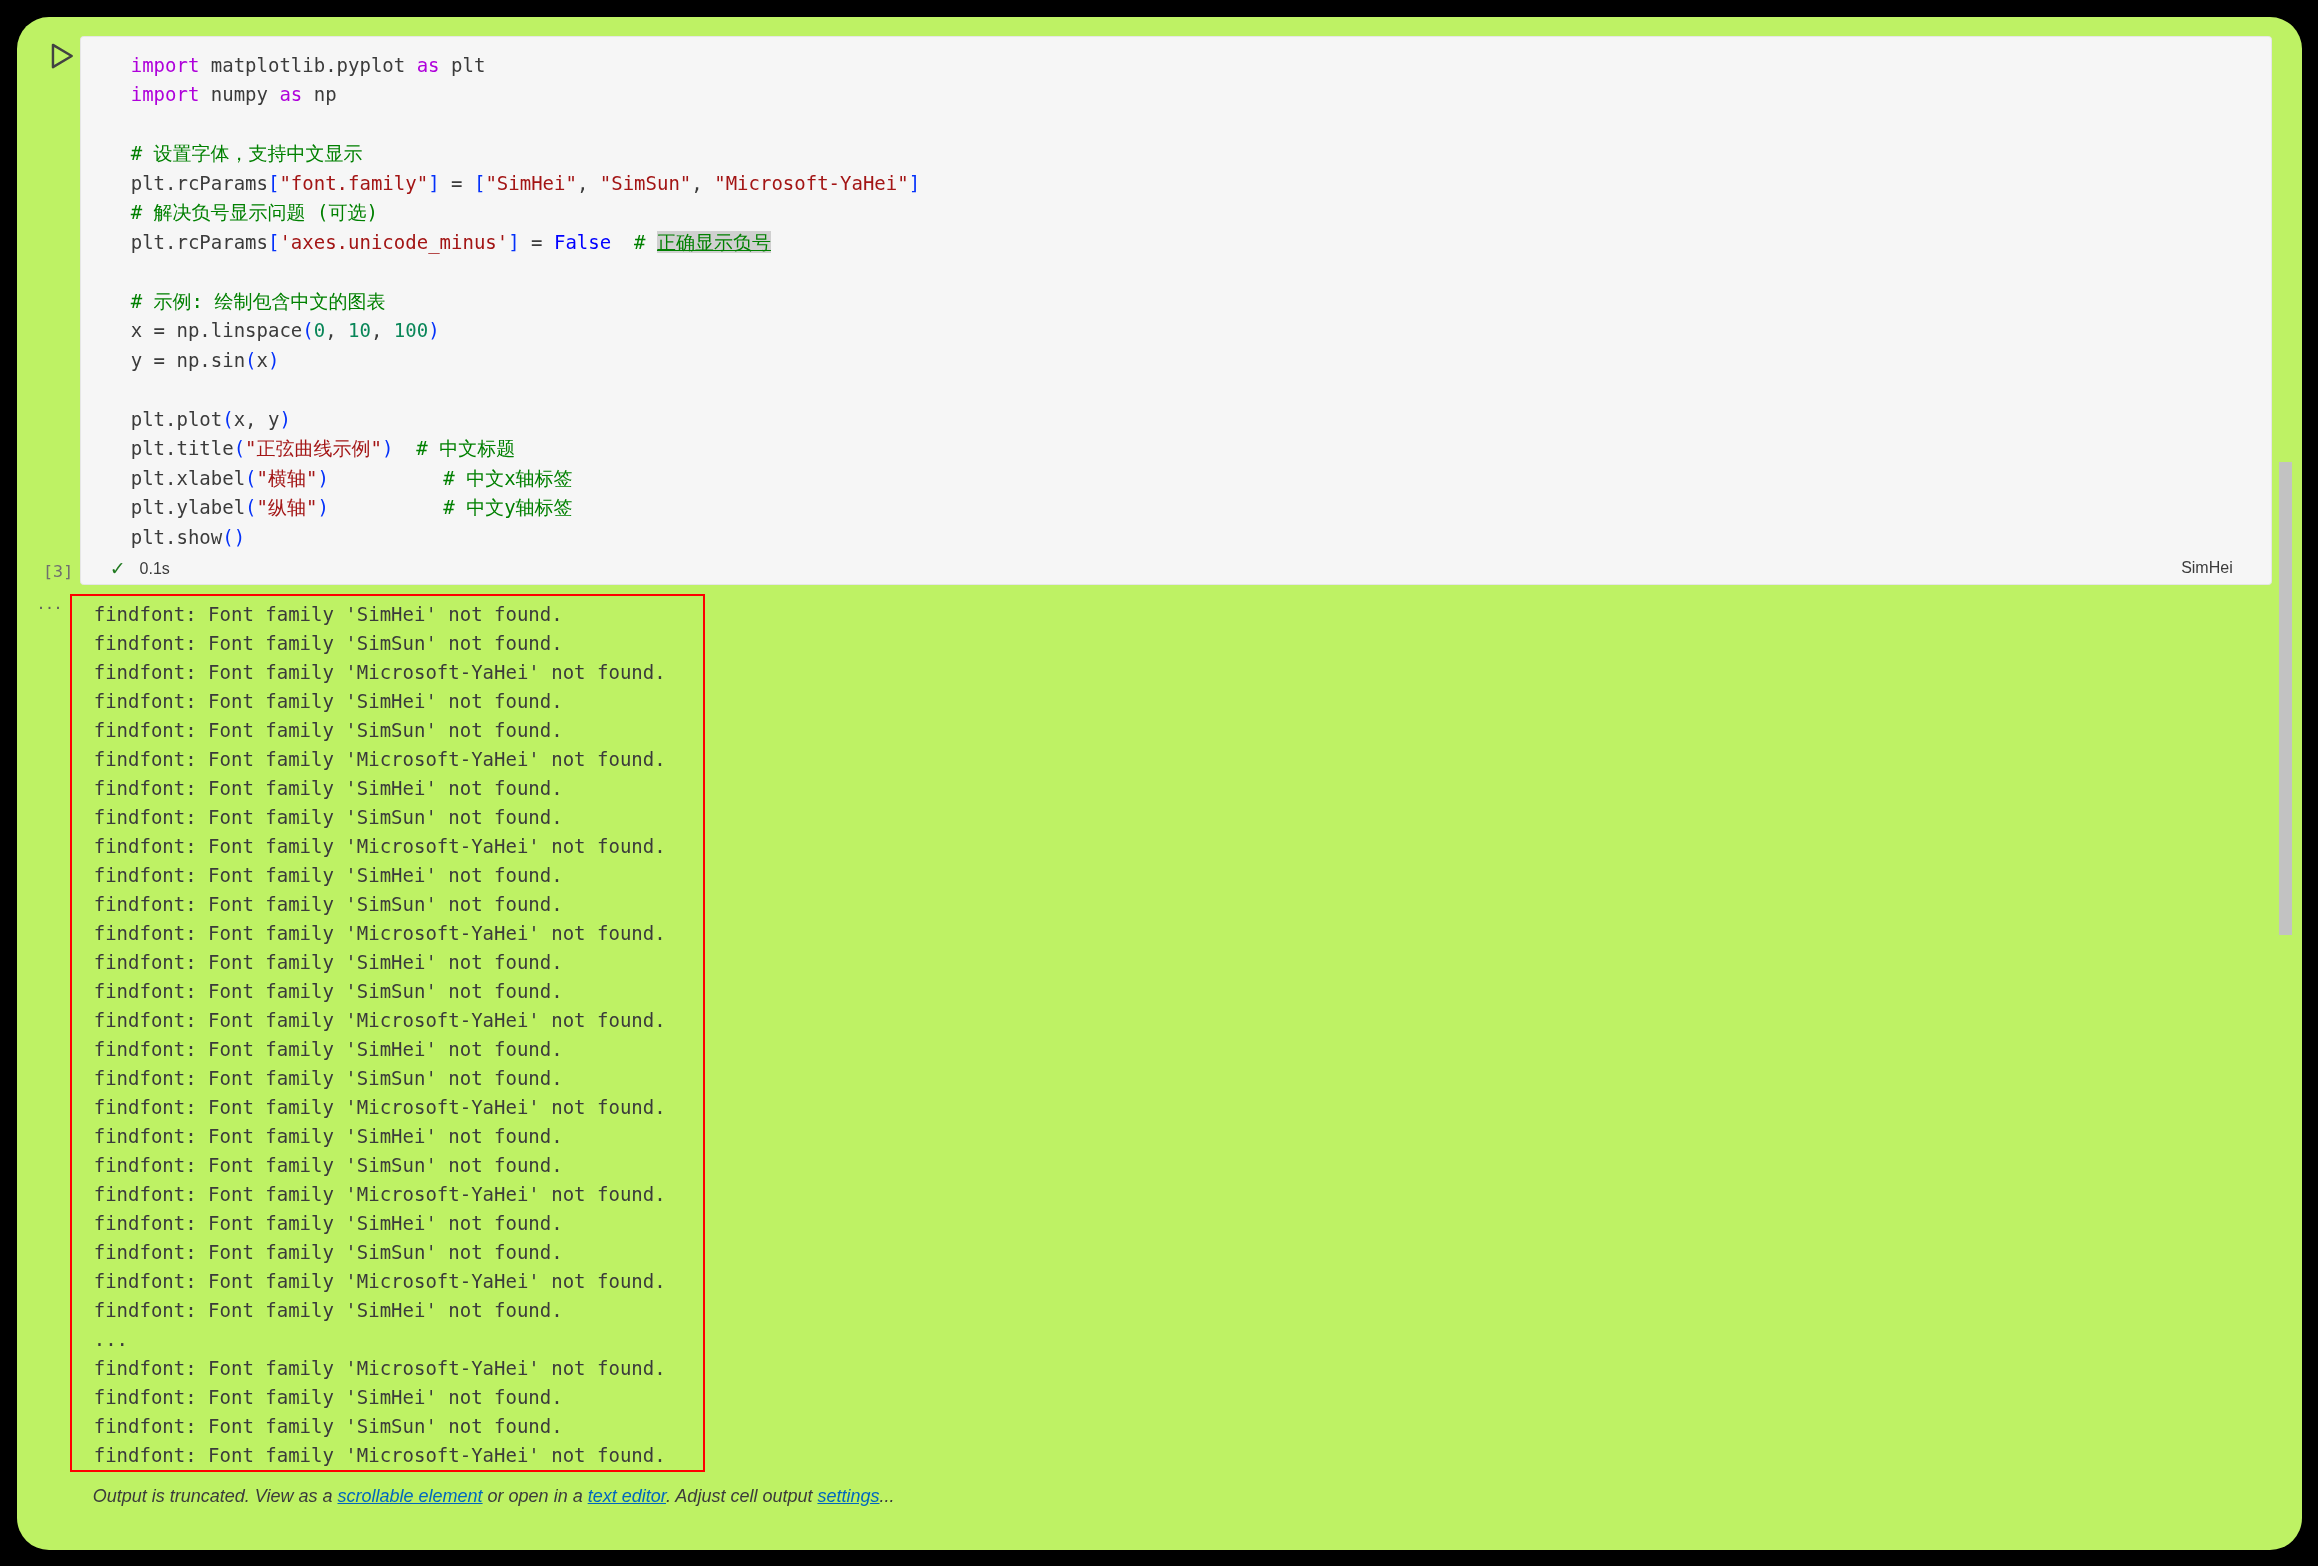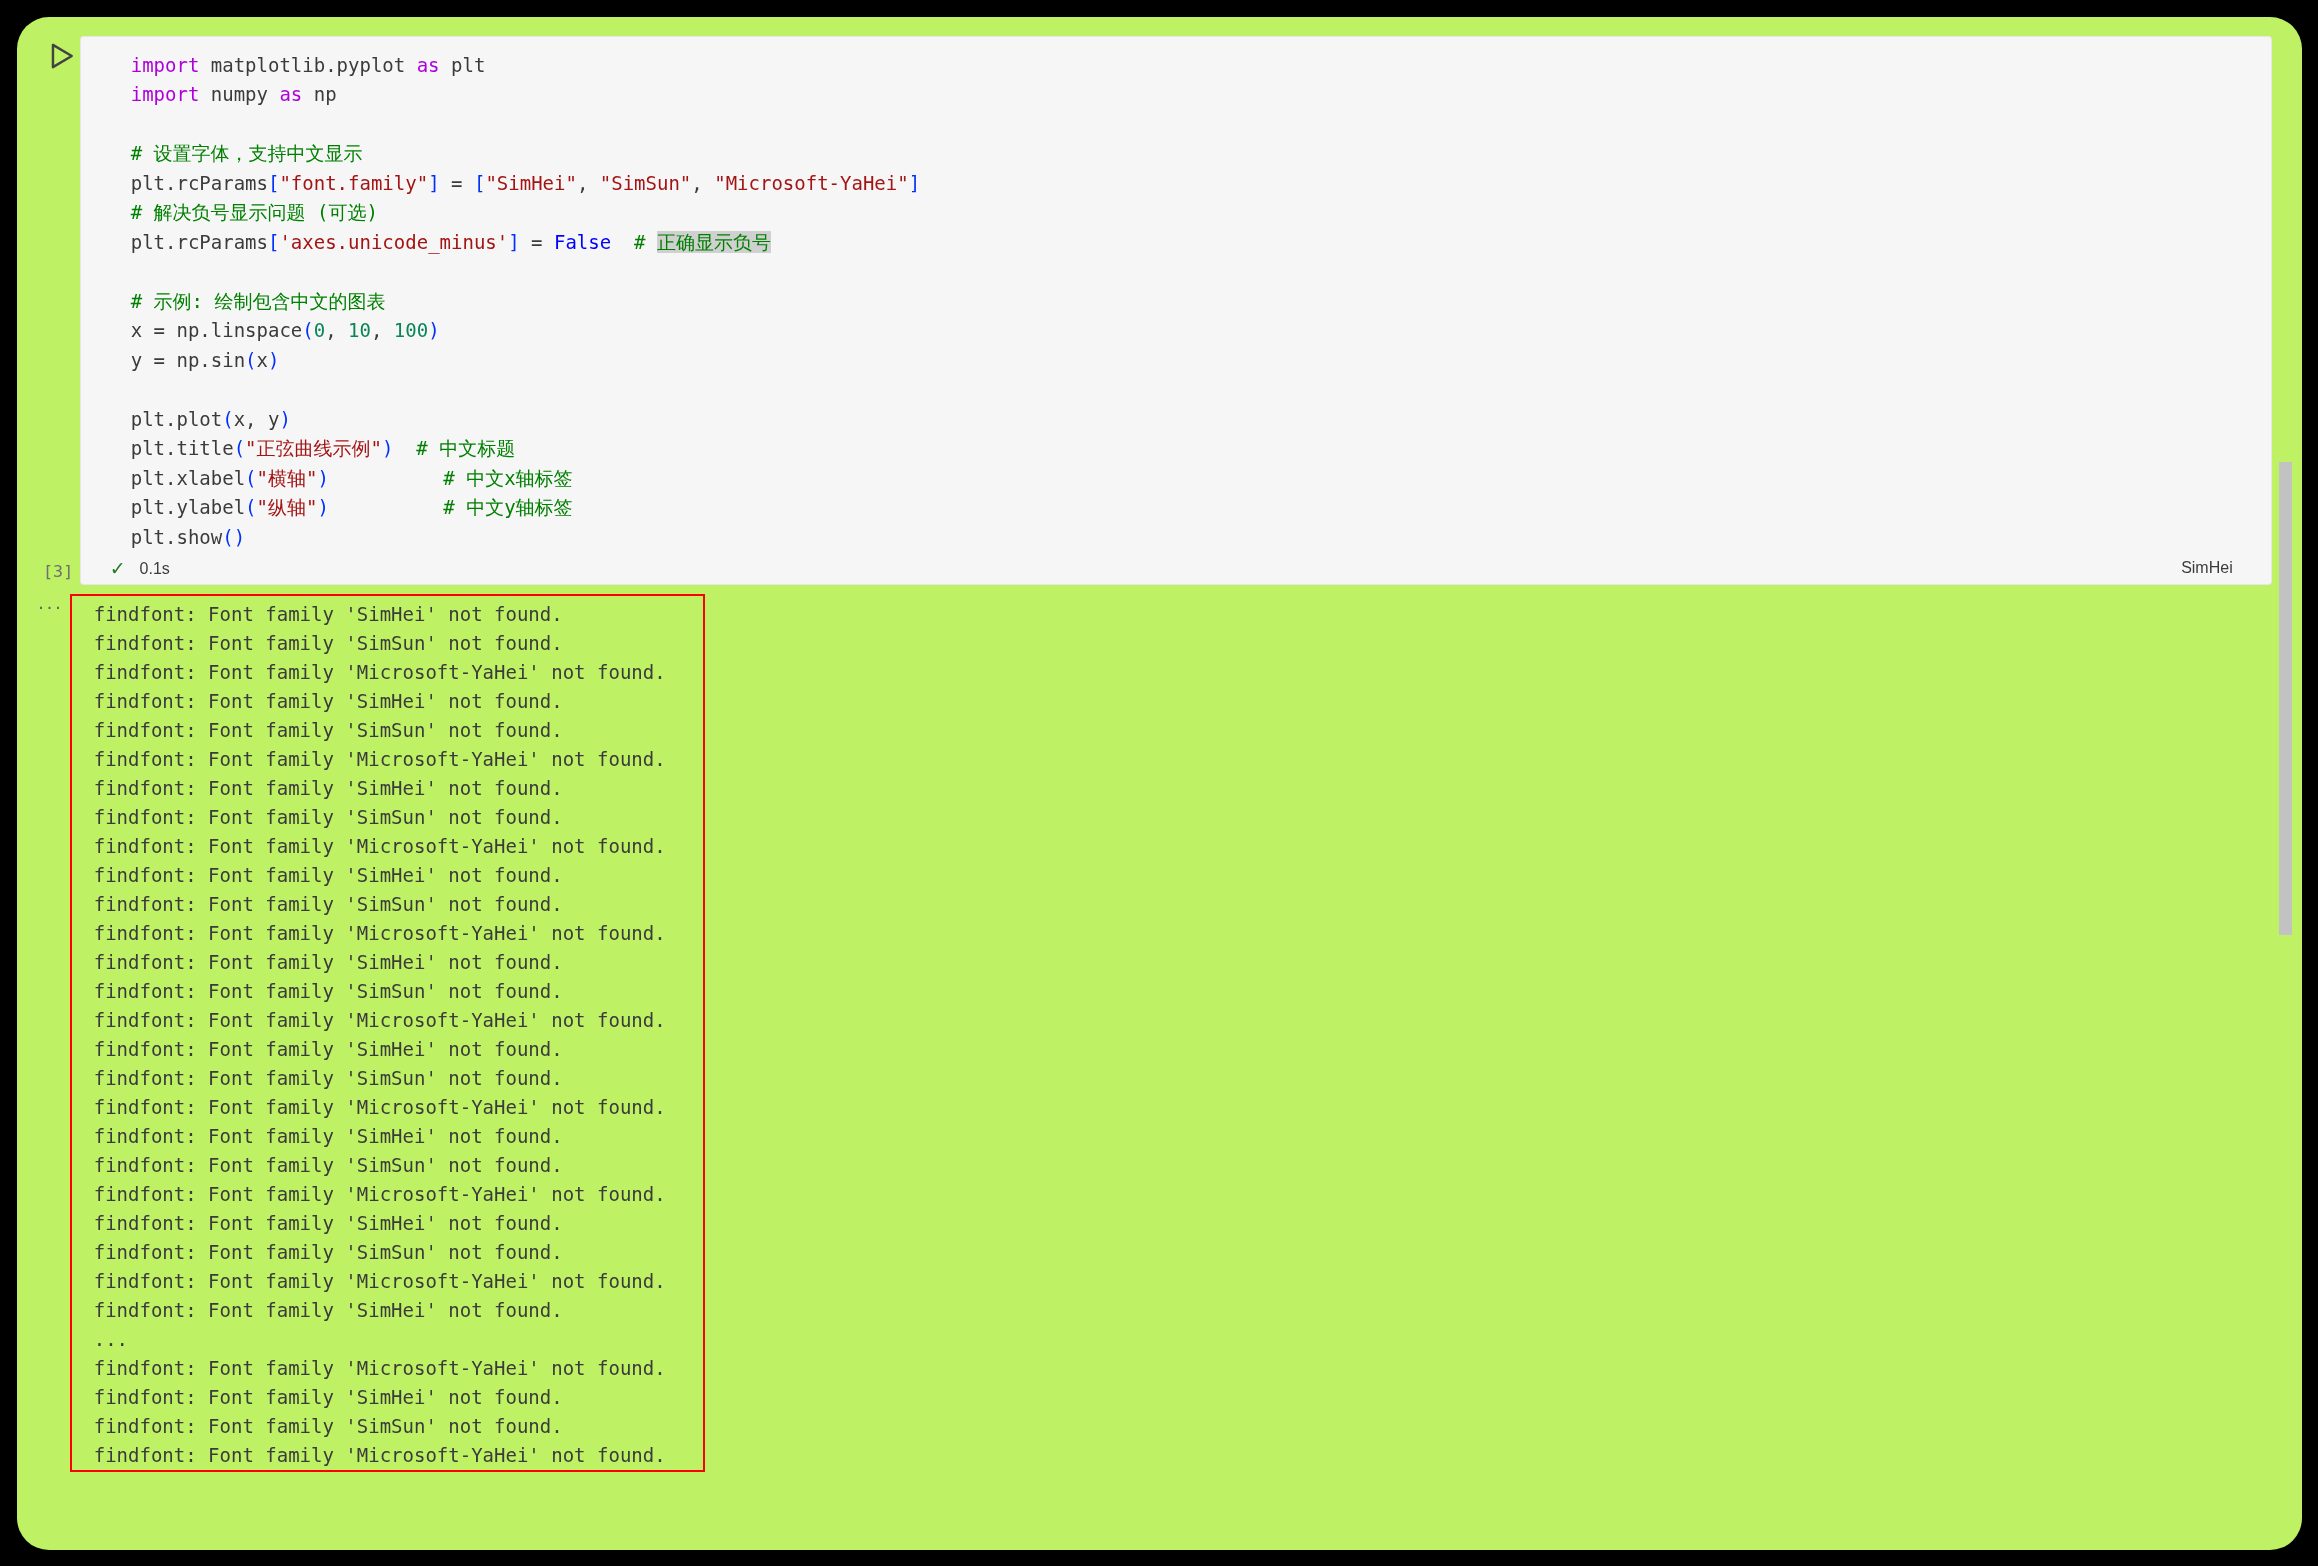--- a/index.html
+++ b/index.html
@@ -53,21 +53,21 @@
     color: var(--c-default, #3b3b3b);
   }
   .code-line { height: 29.5px; }
   .tk-kw { color: var(--c-keyword, #af00db); }
   .tk-df { color: var(--c-default, #3b3b3b); }
   .tk-cm { color: var(--c-comment, #008000); }
   .tk-st { color: var(--c-string, #a31515); }
   .tk-nu { color: var(--c-number, #098658); }
   .tk-bo { color: var(--c-boolean, #0000ff); }
   .tk-br { color: var(--c-bracket, #0431fa); }
-  .tk-hl { color: var(--c-comment, #008000); background: var(--c-highlight_bg, #d0d0d0); }
+  .tk-hl { color: var(--c-comment, #008000); background: var(--c-highlight_bg, #d0d0d0); text-decoration: underline; }
   .exec-count {
     position: absolute;
     left: 26.4px;
     top: 544px;
     font-family: "DejaVu Sans Mono", "Liberation Mono", monospace;
     font-size: 16.7px;
     color: var(--c-exec_count, #6f6f6f);
   }
   .status-row {
     position: absolute;
@@ -165,17 +165,20 @@
     </div>
     <div class="lang-picker">SimHei</div>
   </div>
 
   <div class="exec-count">[3]</div>
 
   <div class="output-ellipsis">···</div>
 
   <div class="output-box" id="output-lines"><div class="out-line">findfont: Font family 'SimHei' not found.</div><div class="out-line">findfont: Font family 'SimSun' not found.</div><div class="out-line">findfont: Font family 'Microsoft-YaHei' not found.</div><div class="out-line">findfont: Font family 'SimHei' not found.</div><div class="out-line">findfont: Font family 'SimSun' not found.</div><div class="out-line">findfont: Font family 'Microsoft-YaHei' not found.</div><div class="out-line">findfont: Font family 'SimHei' not found.</div><div class="out-line">findfont: Font family 'SimSun' not found.</div><div class="out-line">findfont: Font family 'Microsoft-YaHei' not found.</div><div class="out-line">findfont: Font family 'SimHei' not found.</div><div class="out-line">findfont: Font family 'SimSun' not found.</div><div class="out-line">findfont: Font family 'Microsoft-YaHei' not found.</div><div class="out-line">findfont: Font family 'SimHei' not found.</div><div class="out-line">findfont: Font family 'SimSun' not found.</div><div class="out-line">findfont: Font family 'Microsoft-YaHei' not found.</div><div class="out-line">findfont: Font family 'SimHei' not found.</div><div class="out-line">findfont: Font family 'SimSun' not found.</div><div class="out-line">findfont: Font family 'Microsoft-YaHei' not found.</div><div class="out-line">findfont: Font family 'SimHei' not found.</div><div class="out-line">findfont: Font family 'SimSun' not found.</div><div class="out-line">findfont: Font family 'Microsoft-YaHei' not found.</div><div class="out-line">findfont: Font family 'SimHei' not found.</div><div class="out-line">findfont: Font family 'SimSun' not found.</div><div class="out-line">findfont: Font family 'Microsoft-YaHei' not found.</div><div class="out-line">findfont: Font family 'SimHei' not found.</div><div class="out-line">...</div><div class="out-line">findfont: Font family 'Microsoft-YaHei' not found.</div><div class="out-line">findfont: Font family 'SimHei' not found.</div><div class="out-line">findfont: Font family 'SimSun' not found.</div><div class="out-line">findfont: Font family 'Microsoft-YaHei' not found.</div></div>
 
+  <div class="trunc-note">
+    <span>Output is truncated. View as a </span><span class="link">scrollable element</span><span> or open in a </span><span class="link">text editor</span><span>. Adjust cell output </span><span class="link">settings</span><span>...</span>
+  </div>
 
   <div class="scrollbar-thumb"></div>
 
 </div>
 
 
 </body></html>

